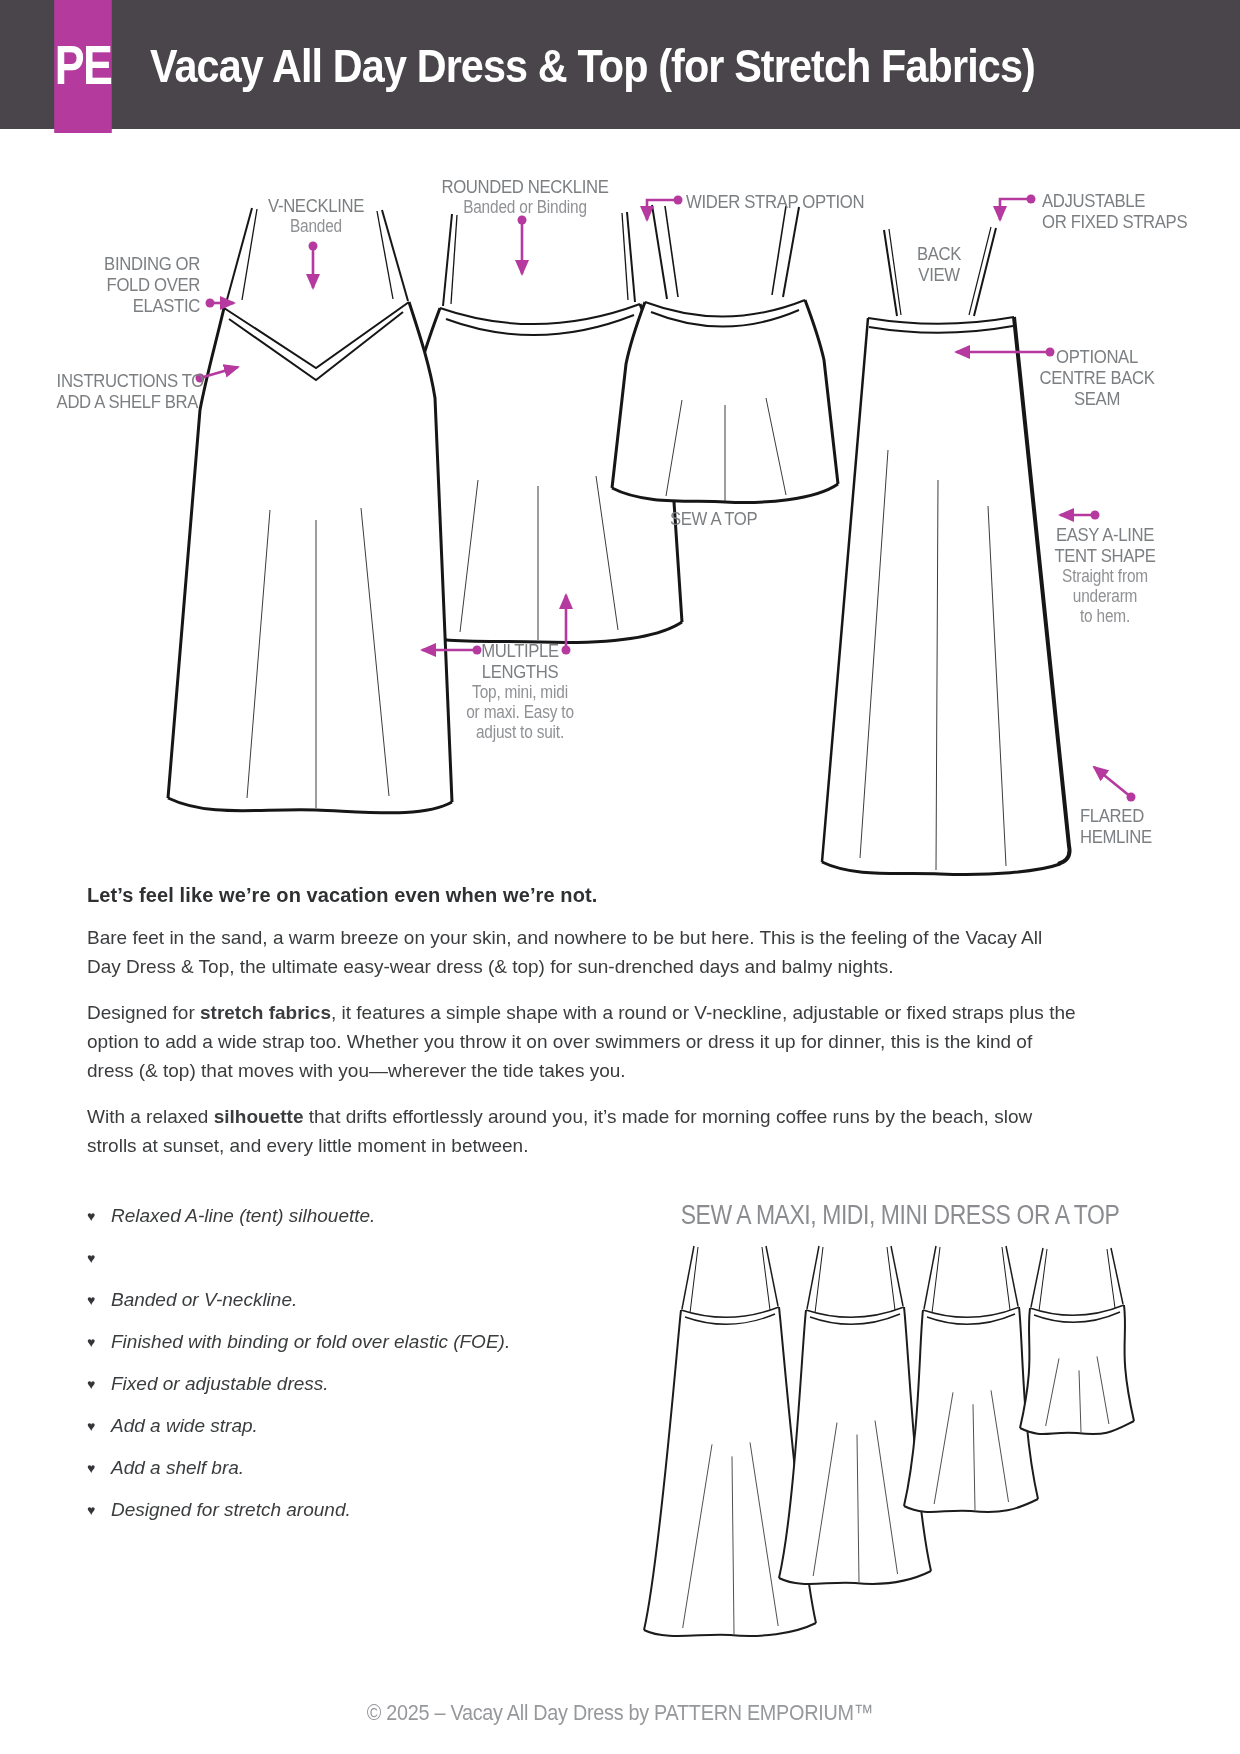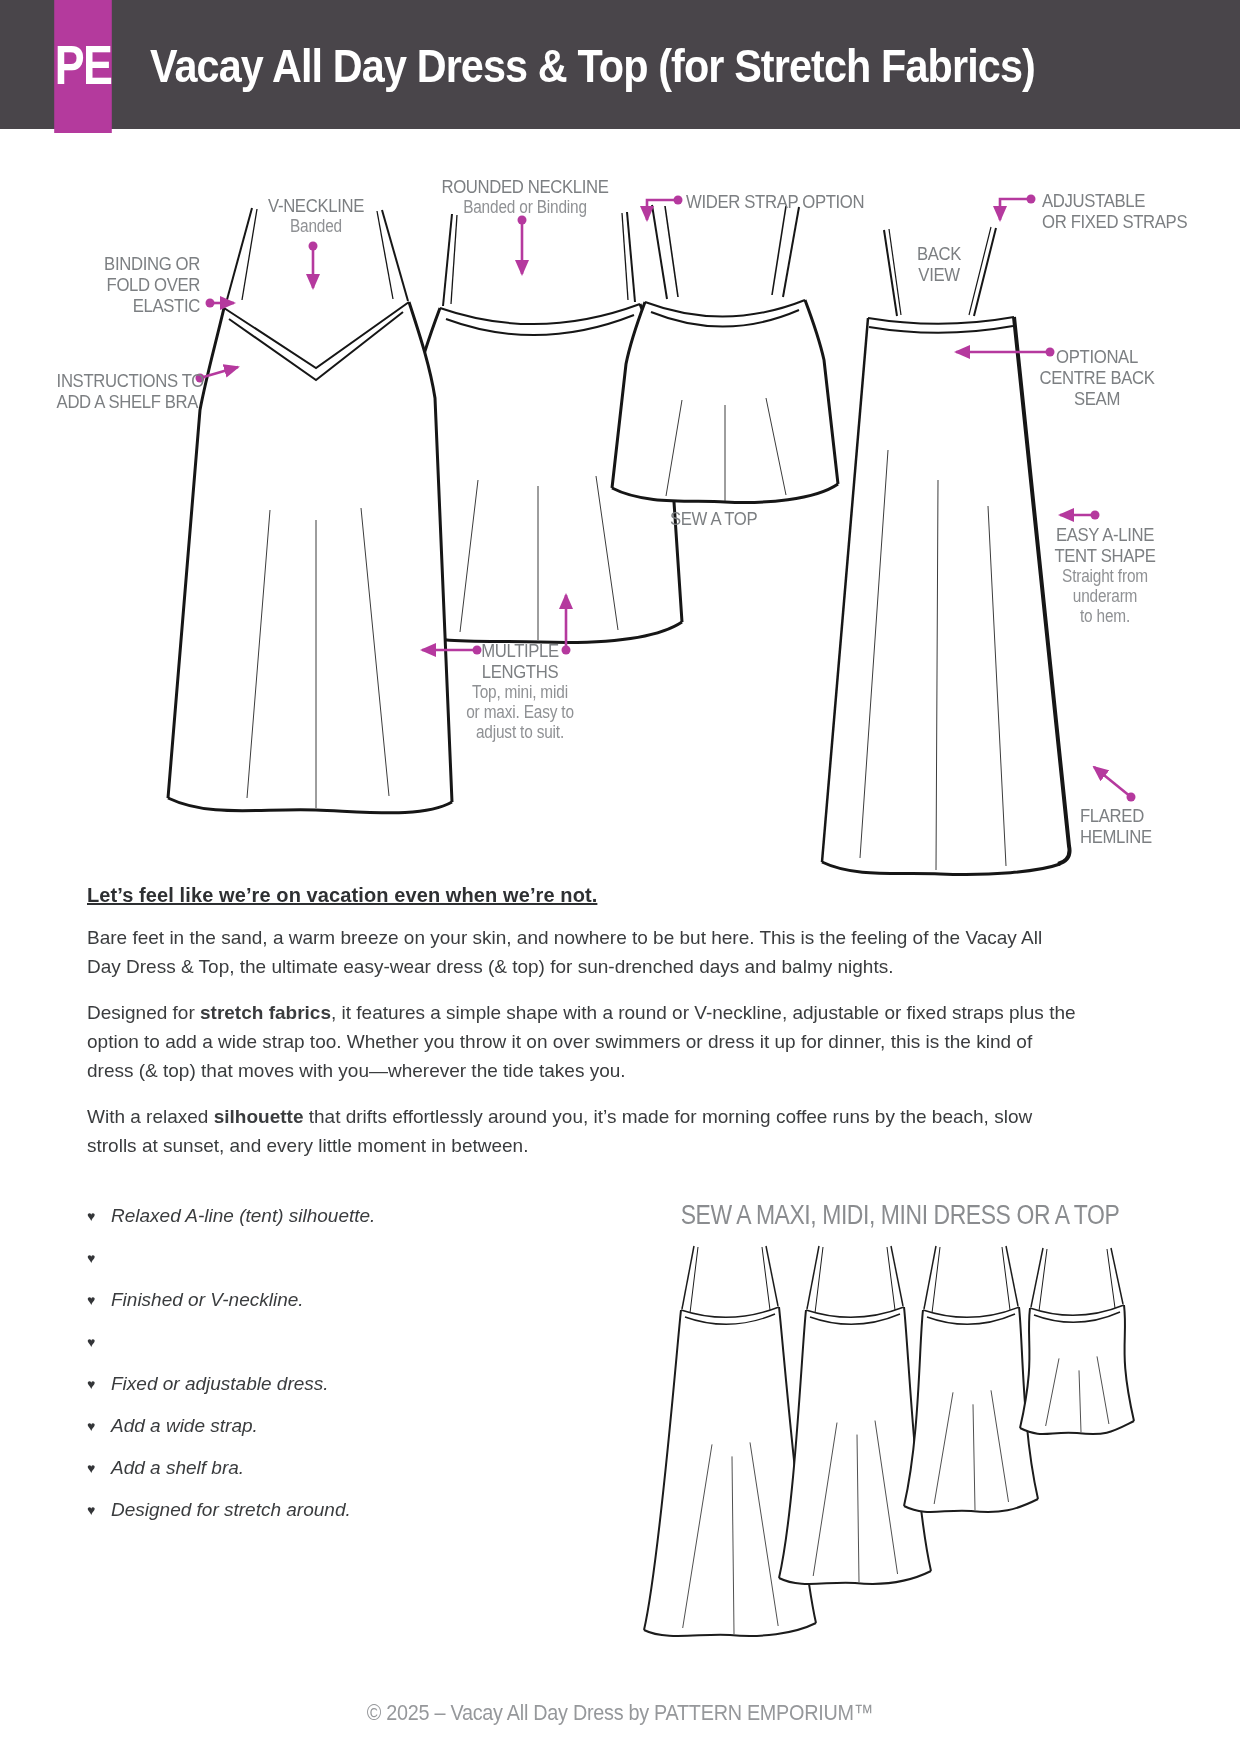--- a/index.html
+++ b/index.html
@@ -21,21 +21,21 @@
        transform:scaleX(.88);white-space:nowrap;}
   .ann .sub{font-size:17.5px;line-height:20px;color:#8f9194;letter-spacing:-.2px;}
   .ann-center{text-align:center;transform-origin:50% 0;}
   .ann-right{text-align:right;transform-origin:100% 0;}
   .ann-left{text-align:left;transform-origin:0 0;}
   .arrow{stroke:var(--accent);stroke-width:2.6;fill:none;}
   .adot{fill:var(--accent);}
   #ah path{fill:var(--accent);}
   
   .intro{position:absolute;left:87px;top:884px;width:1005px;color:#3a3c3e;}
-  .intro h2{margin:0 0 16px 0;font-size:20px;color:#2e3032;letter-spacing:.1px;text-decoration:underline;}
+  .intro h2{margin:0 0 16px 0;font-size:20px;color:#2e3032;letter-spacing:.1px;}
   .intro p{margin:0 16px 17px 0;font-size:19px;line-height:29px;}
   
   .features{position:absolute;left:87px;top:1203px;width:520px;margin:0;padding:0;list-style:none;}
   .features li{display:flex;margin:0 0 16px 0;font-size:19px;line-height:26px;color:#3a3c3e;}
   .features .heart{flex:0 0 24px;color:#333538;font-size:14px;line-height:26px;}
   .features .ftext{white-space:pre-line;font-style:italic;}
   
   .lengths-heading{position:absolute;left:620px;top:1200px;width:560px;text-align:center;
       color:#8a8c8f;font-size:27px;letter-spacing:-.5px;transform:scaleX(.85);
       transform-origin:50% 0;white-space:nowrap;}
@@ -217,24 +217,25 @@
   <ul class="features">
       <li>
         <span class="heart">♥</span>
         <span class="ftext">Relaxed A-line (tent) silhouette.</span>
       </li>
       <li>
         <span class="heart">♥</span>
       </li>
       <li>
         <span class="heart">♥</span>
-        <span class="ftext">Finished or V-neckline.</span>
-      </li>
-      <li>
-        <span class="heart">♥</span>
+        <span class="ftext">Banded or V-neckline.</span>
+      </li>
+      <li>
+        <span class="heart">♥</span>
+        <span class="ftext">Finished with binding or fold over elastic (FOE).</span>
       </li>
       <li>
         <span class="heart">♥</span>
         <span class="ftext">Fixed or adjustable dress.</span>
       </li>
       <li>
         <span class="heart">♥</span>
         <span class="ftext">Add a wide strap.</span>
       </li>
       <li>

